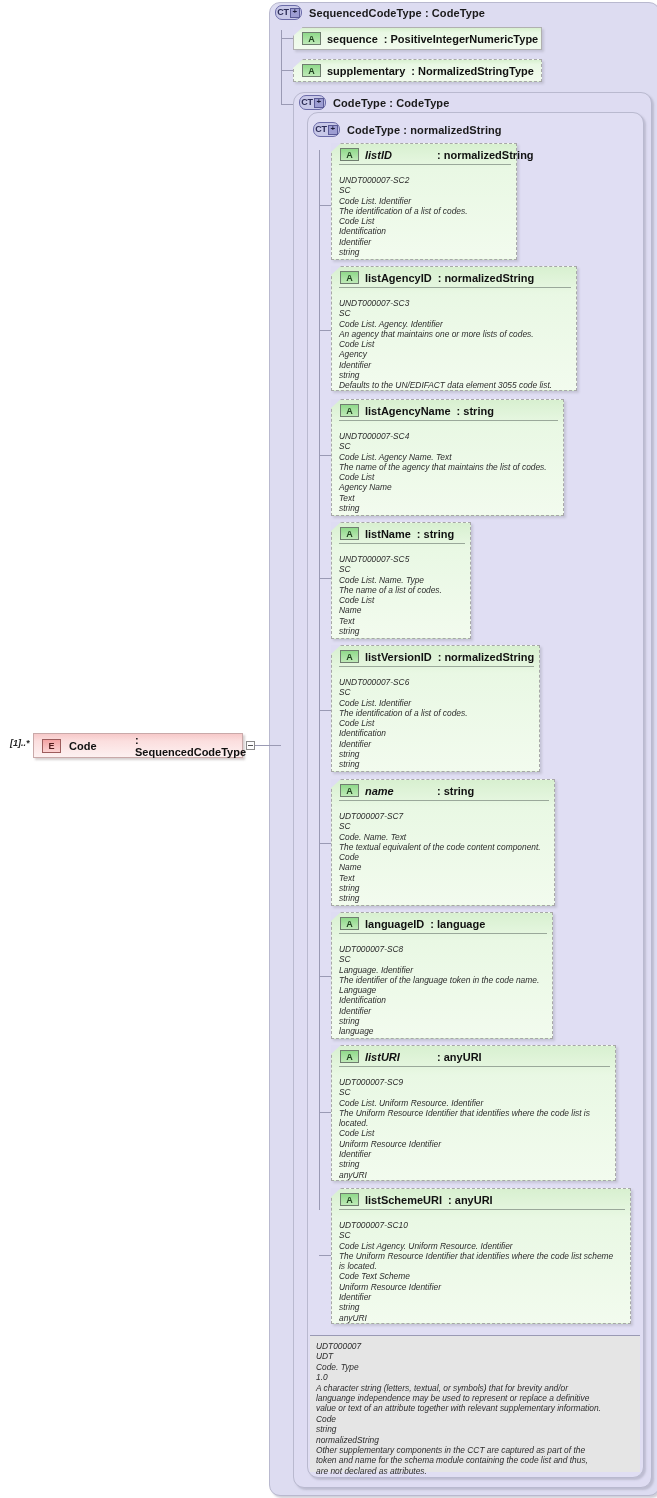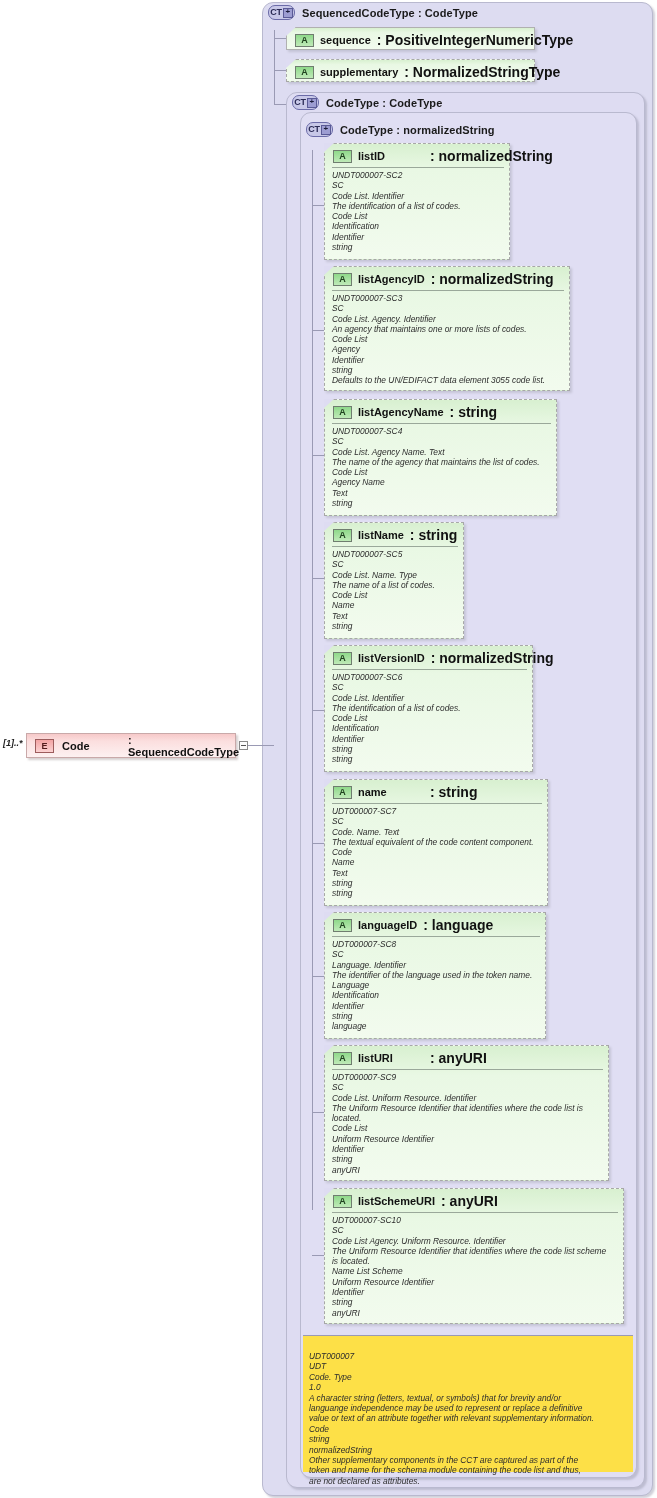--- a/index.html
+++ b/index.html
@@ -11,21 +11,21 @@
     width: 657px;
     height: 1498px;
     position: relative;
     font-family: "Liberation Sans", sans-serif;
     overflow: hidden;
   }
 
   
   #stage {
     position: absolute;
-    left: 0; top: 0;
+    left: 7px; top: 0;
     width: 583px; height: 1498px;
   }
 
   
   .ct-box {
     position: absolute;
     border: 1px solid #b9b9cf;
     border-radius: 11px;
     background: #dcdcf0;
     box-shadow: 2px 2px 2px rgba(150,150,170,0.45);
@@ -117,29 +117,29 @@
     justify-content: center;
     box-sizing: border-box;
     flex: 0 0 auto;
   }
   .a-name {
     font-size: 11px;
     font-weight: bold;
     color: #111111;
   }
   .a-type {
-    font-size: 14px;
+    font-size: 11px;
     font-weight: bold;
     color: #111111;
   }
-  .a-name.pad-name { display:inline-block; min-width: 66px; }
+  .a-name.pad-name { display:inline-block; min-width: 66px; font-style: italic; }
   .attr .doc {
     border-top: 1px solid #9aa89a;
     margin: 0 5px 0 7px;
-    padding: 2px 0 4px 0;
+    padding: 10px 0 4px 0;
   }
   .doc-line {
     font-size: 8.4px;
     font-style: italic;
     color: #2d2d2d;
     line-height: 10.3px;
     white-space: pre-wrap;
     font-family: "Liberation Sans", sans-serif;
   }
 
@@ -198,23 +198,23 @@
 
   
   .ln { position: absolute; background: #9a9ab4; }
   .ln.h { height: 1px; }
   .ln.v { width: 1px; }
 
   
   .docblock {
     position: absolute;
     box-sizing: border-box;
-    background: #fde047;
+    background: #e5e5e5;
     border-top: 1px solid #9a9ab4;
-    padding: 15px 6px 4px 6px;
+    padding: 5px 6px 4px 6px;
   }
   .docblock .doc-line { font-size: 8.4px; line-height: 10.4px; }
 </style>
 </head>
 <body>
 
 <div id="stage">
 
   <div class="ct-box lvl1" style="left:262px; top:2px; width:391px; height:1494px;"></div>
 
@@ -390,21 +390,21 @@
   <div class="attr" style="left:324px; top:912px; width:222px; height:127px;">
     <div class="ahead">
       <span class="a-icon">A</span>
       <span class="a-name">languageID</span>
       <span class="a-type"><span>:</span> <span>language</span></span>
     </div>
     <div class="doc">
       <div class="doc-line">UDT000007-SC8</div>
       <div class="doc-line">SC</div>
       <div class="doc-line">Language. Identifier</div>
-      <div class="doc-line">The identifier of the language used in the token name.</div>
+      <div class="doc-line">The identifier of the language token in the code name.</div>
       <div class="doc-line">Language</div>
       <div class="doc-line">Identification</div>
       <div class="doc-line">Identifier</div>
       <div class="doc-line">string</div>
       <div class="doc-line">language</div>
     </div>
   </div>
 
   <div class="ln h" style="left:312px; top:1112px; width:12px;"></div>
   <div class="attr" style="left:324px; top:1045px; width:285px; height:136px;">
@@ -433,21 +433,21 @@
       <span class="a-icon">A</span>
       <span class="a-name">listSchemeURI</span>
       <span class="a-type"><span>:</span> <span>anyURI</span></span>
     </div>
     <div class="doc">
       <div class="doc-line">UDT000007-SC10</div>
       <div class="doc-line">SC</div>
       <div class="doc-line">Code List Agency. Uniform Resource. Identifier</div>
       <div class="doc-line">The Uniform Resource Identifier that identifies where the code list scheme</div>
       <div class="doc-line">is located.</div>
-      <div class="doc-line">Name List Scheme</div>
+      <div class="doc-line">Code Text Scheme</div>
       <div class="doc-line">Uniform Resource Identifier</div>
       <div class="doc-line">Identifier</div>
       <div class="doc-line">string</div>
       <div class="doc-line">anyURI</div>
     </div>
   </div>
 
   <div class="docblock" style="left:303px; top:1335px; width:330px; height:137px;">
     <div class="doc-line">UDT000007</div>
     <div class="doc-line">UDT</div>

